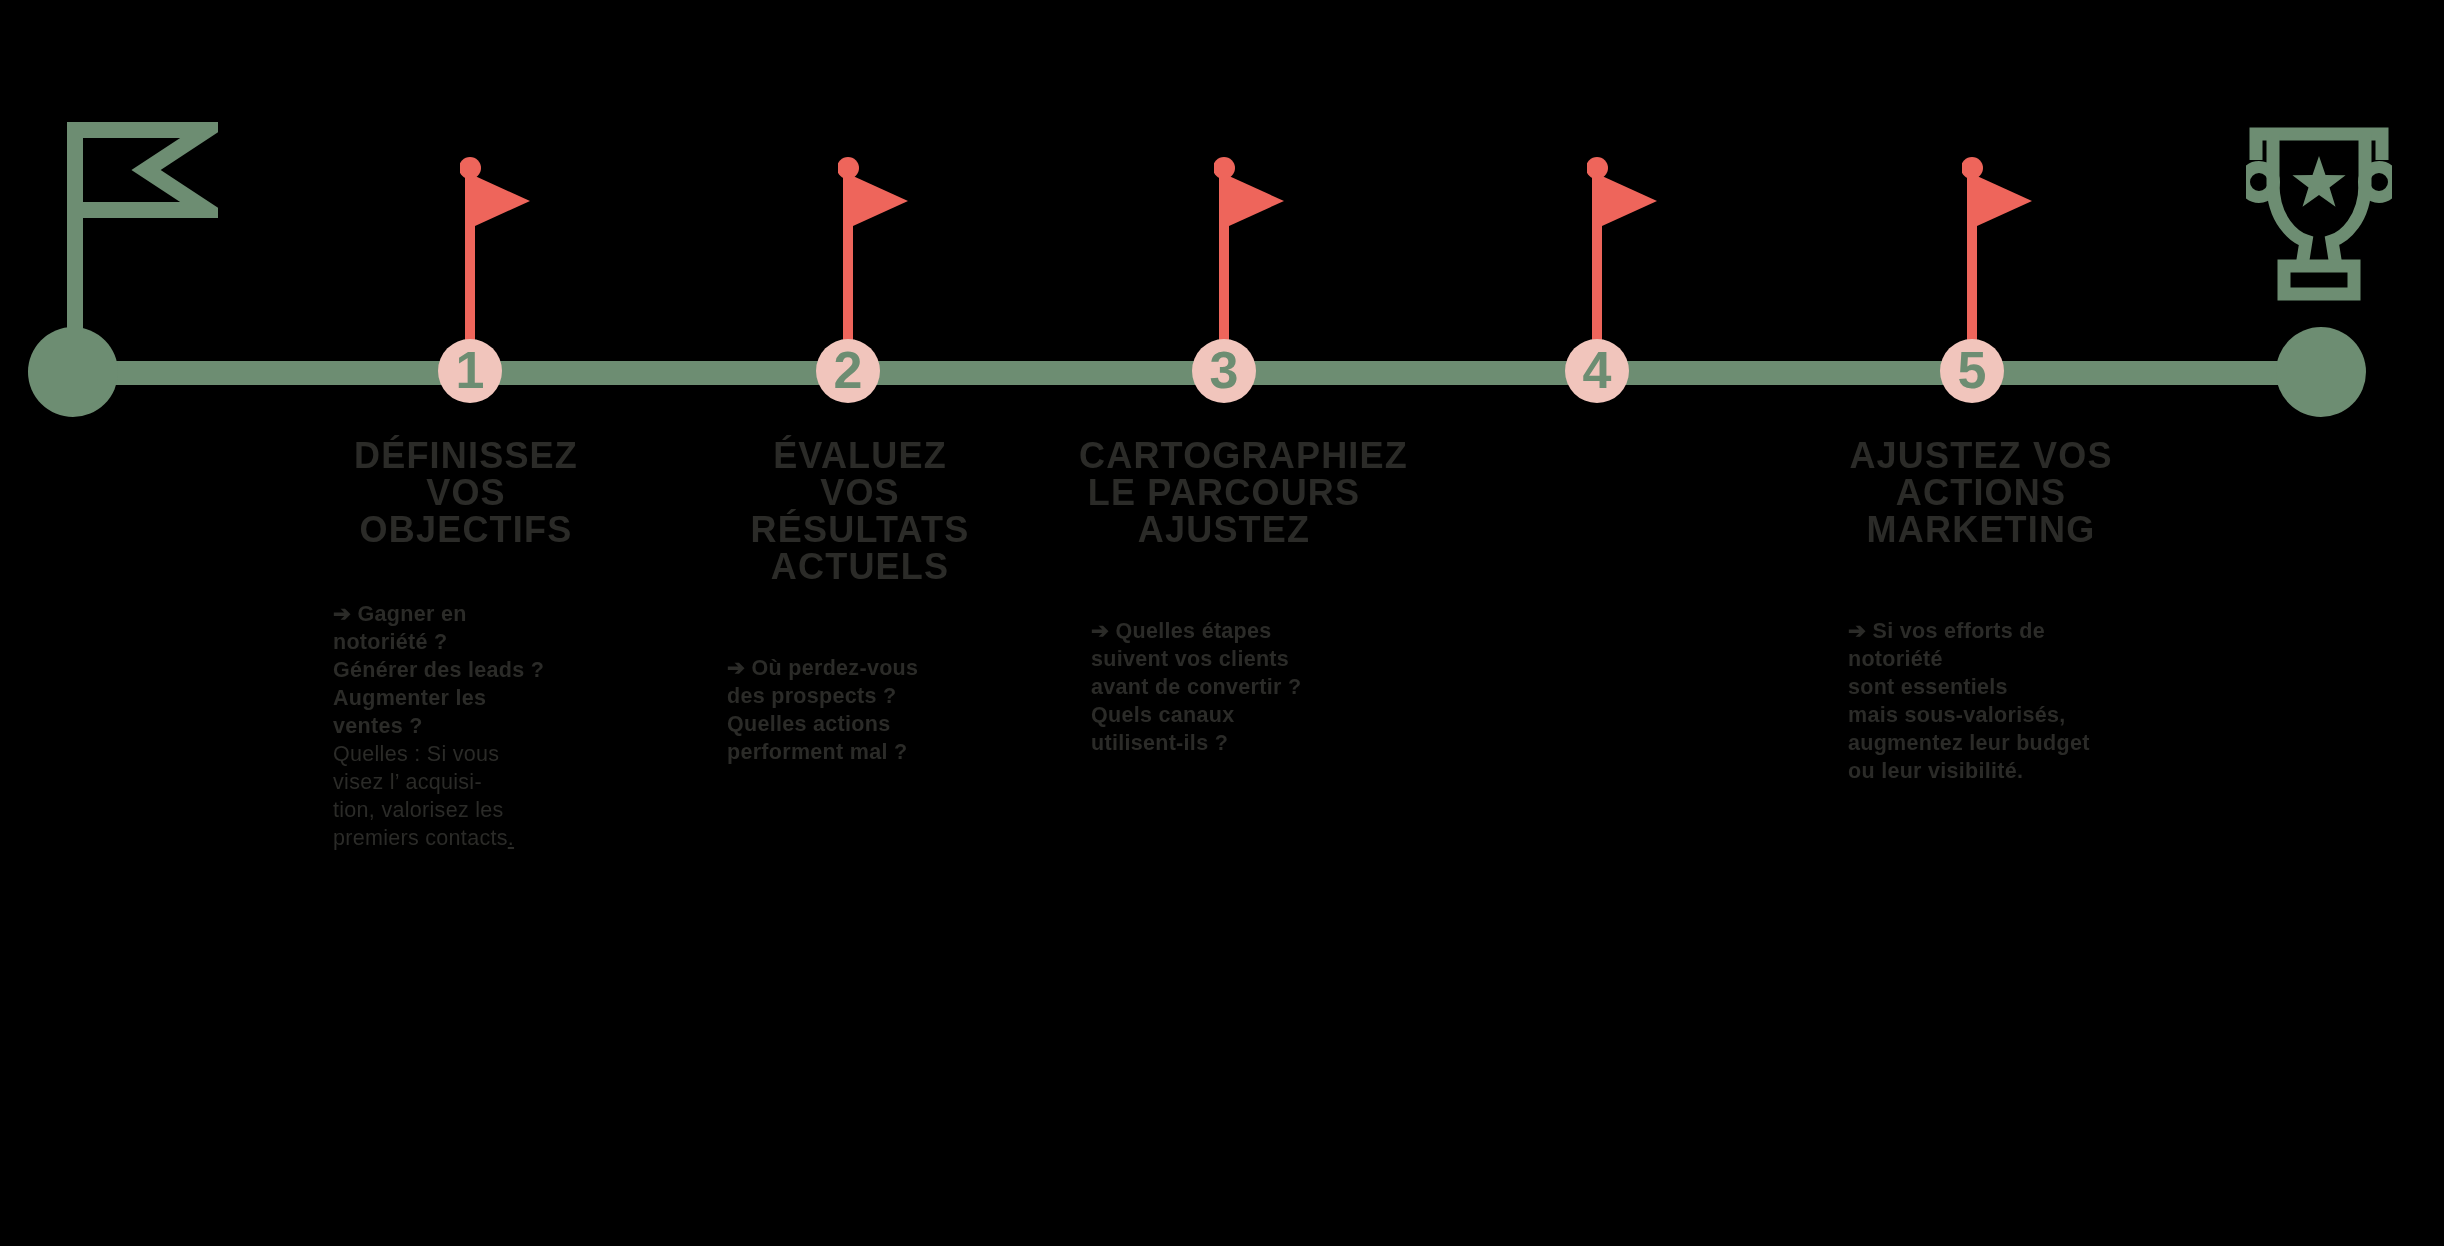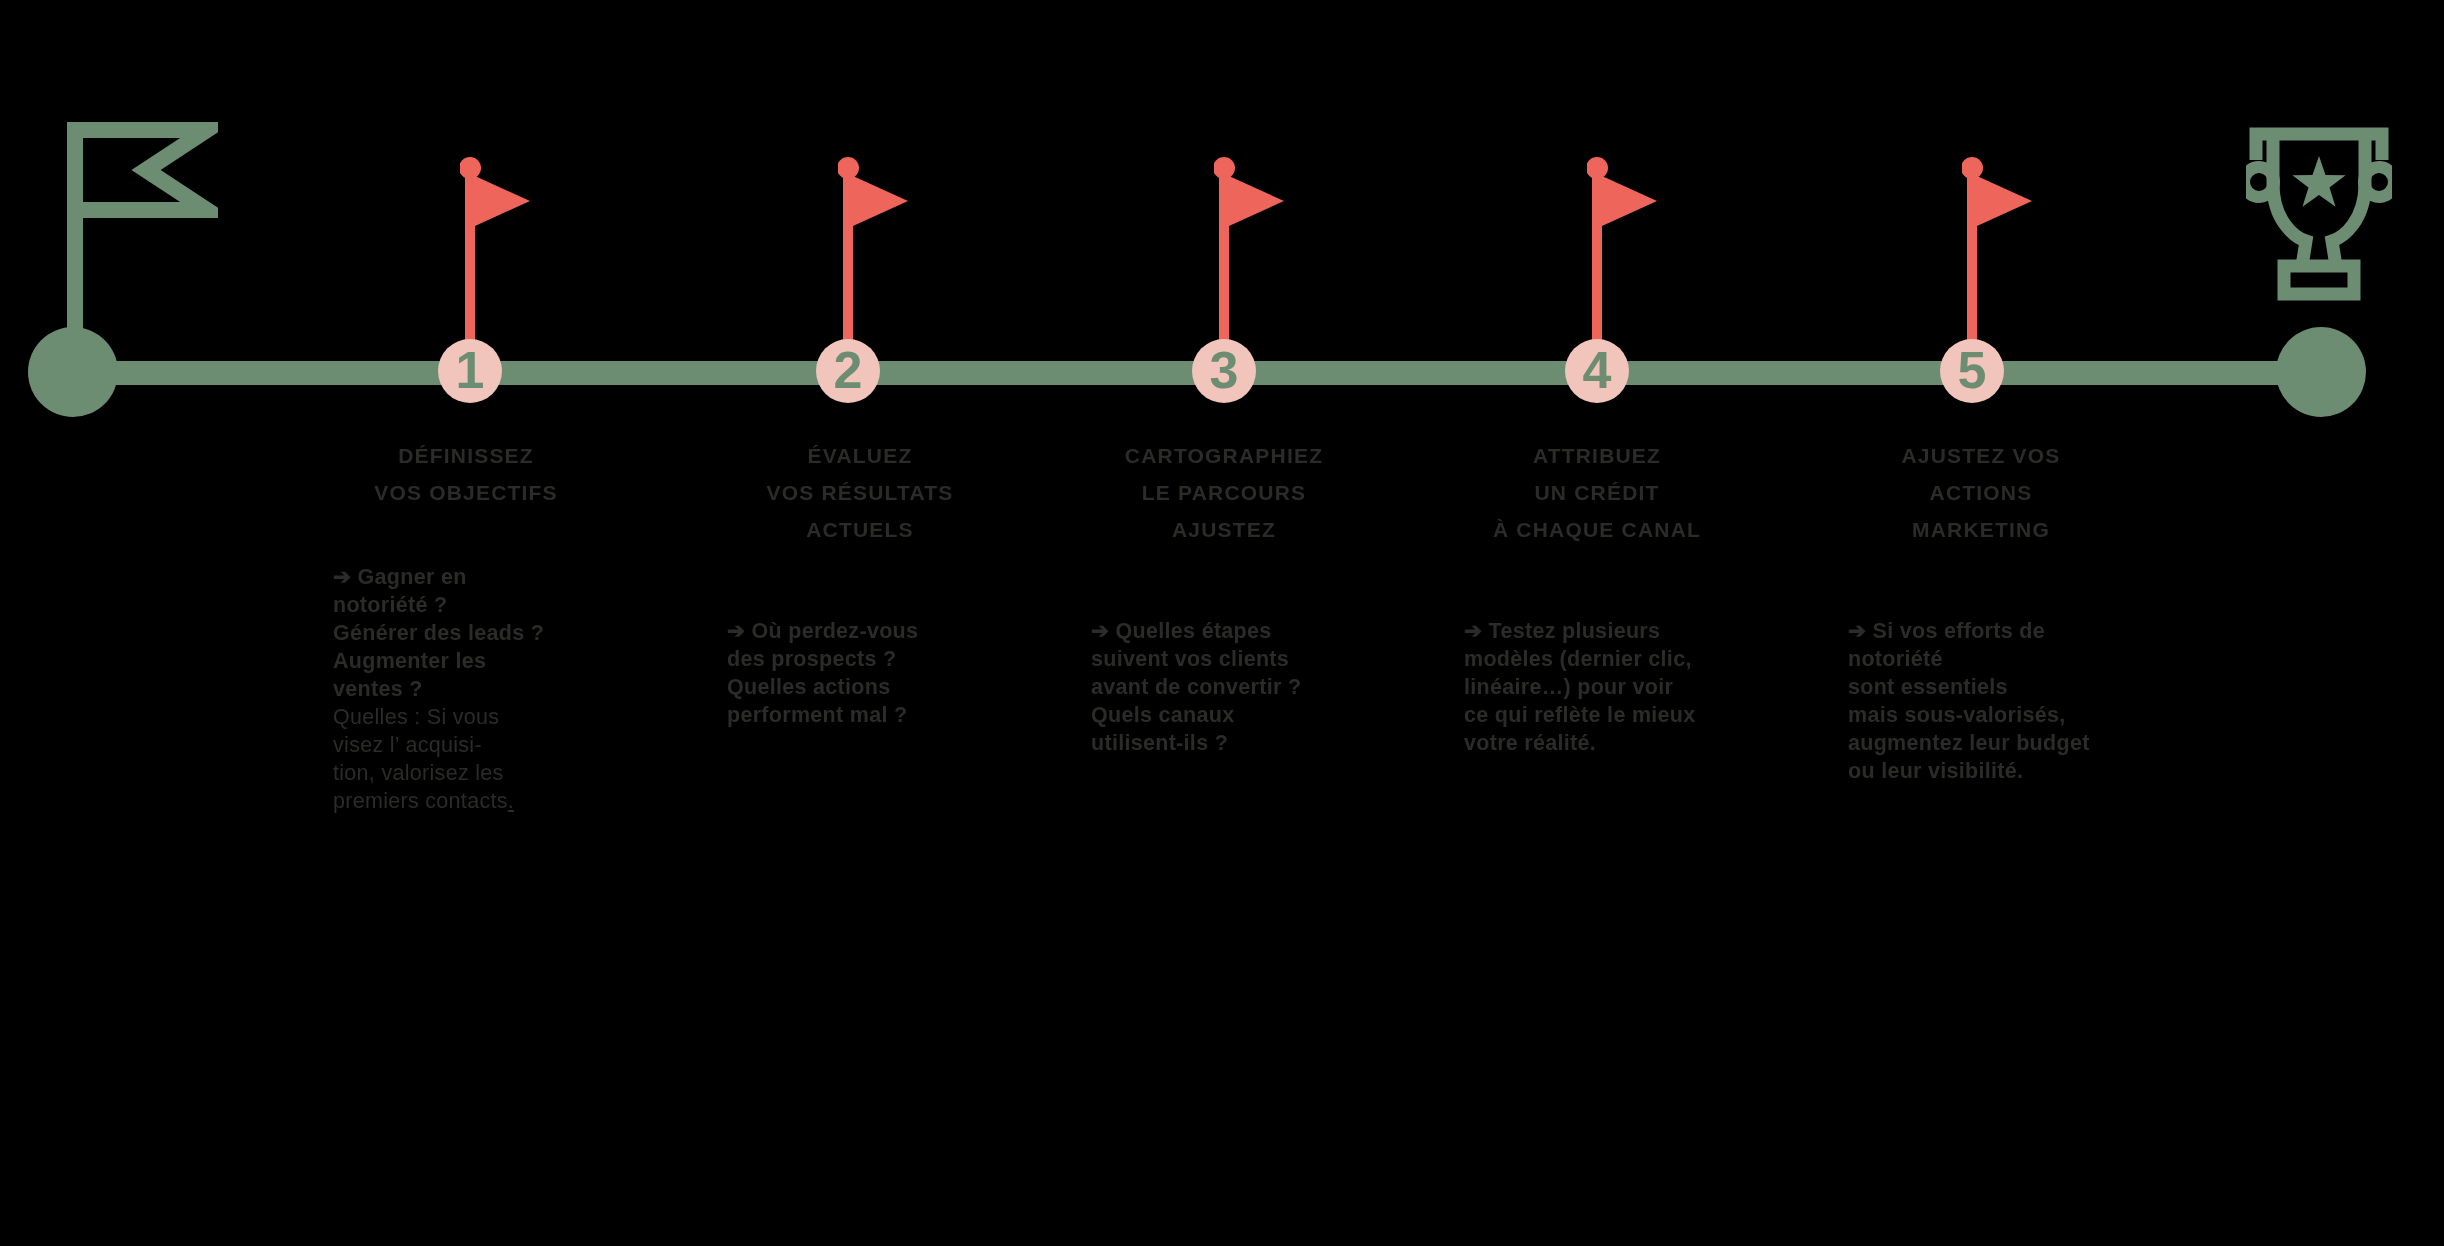--- a/index.html
+++ b/index.html
@@ -53,21 +53,21 @@
   .trophy{position:absolute;left:2246px;top:124px;width:146px;height:200px;}
   
   .col{
     position:absolute;top:437px;width:290px;
     color:var(--text);
   }
   .col.c1{left:321px;} .col.c2{left:715px;} .col.c3{left:1079px;}
   .col.c4{left:1452px;} .col.c5{left:1836px;}
   .col h3{
     margin:0;
-    font-size:21px;line-height:37px;font-weight:700;
+    font-size:36px;line-height:37px;font-weight:700;
     letter-spacing:1.2px;text-align:center;
     white-space:pre-line;
   }
   .col p{
     margin:0;padding-left:12px;
     font-size:21.5px;line-height:28px;letter-spacing:.3px;
     white-space:pre-line;
     text-align:left;
   }
   .col .body{font-weight:700;}
@@ -169,30 +169,20 @@
     <h3>CARTOGRAPHIEZ
 LE PARCOURS
 AJUSTEZ</h3>
     <p class="body">➔ Quelles étapes
 suivent vos clients
 avant de convertir ?
 Quels canaux
 utilisent-ils ?</p>
   </div>
 
-  <div class="col c4">
-    <h3>ATTRIBUEZ
-UN CRÉDIT
-À CHAQUE CANAL</h3>
-    <p class="body">➔ Testez plusieurs
-modèles (dernier clic,
-linéaire…) pour voir
-ce qui reflète le mieux
-votre réalité.</p>
-  </div>
 
   <div class="col c5">
     <h3>AJUSTEZ VOS
 ACTIONS
 MARKETING</h3>
     <p class="body">➔ Si vos efforts de
 notoriété
 sont essentiels
 mais sous-valorisés,
 augmentez leur budget

